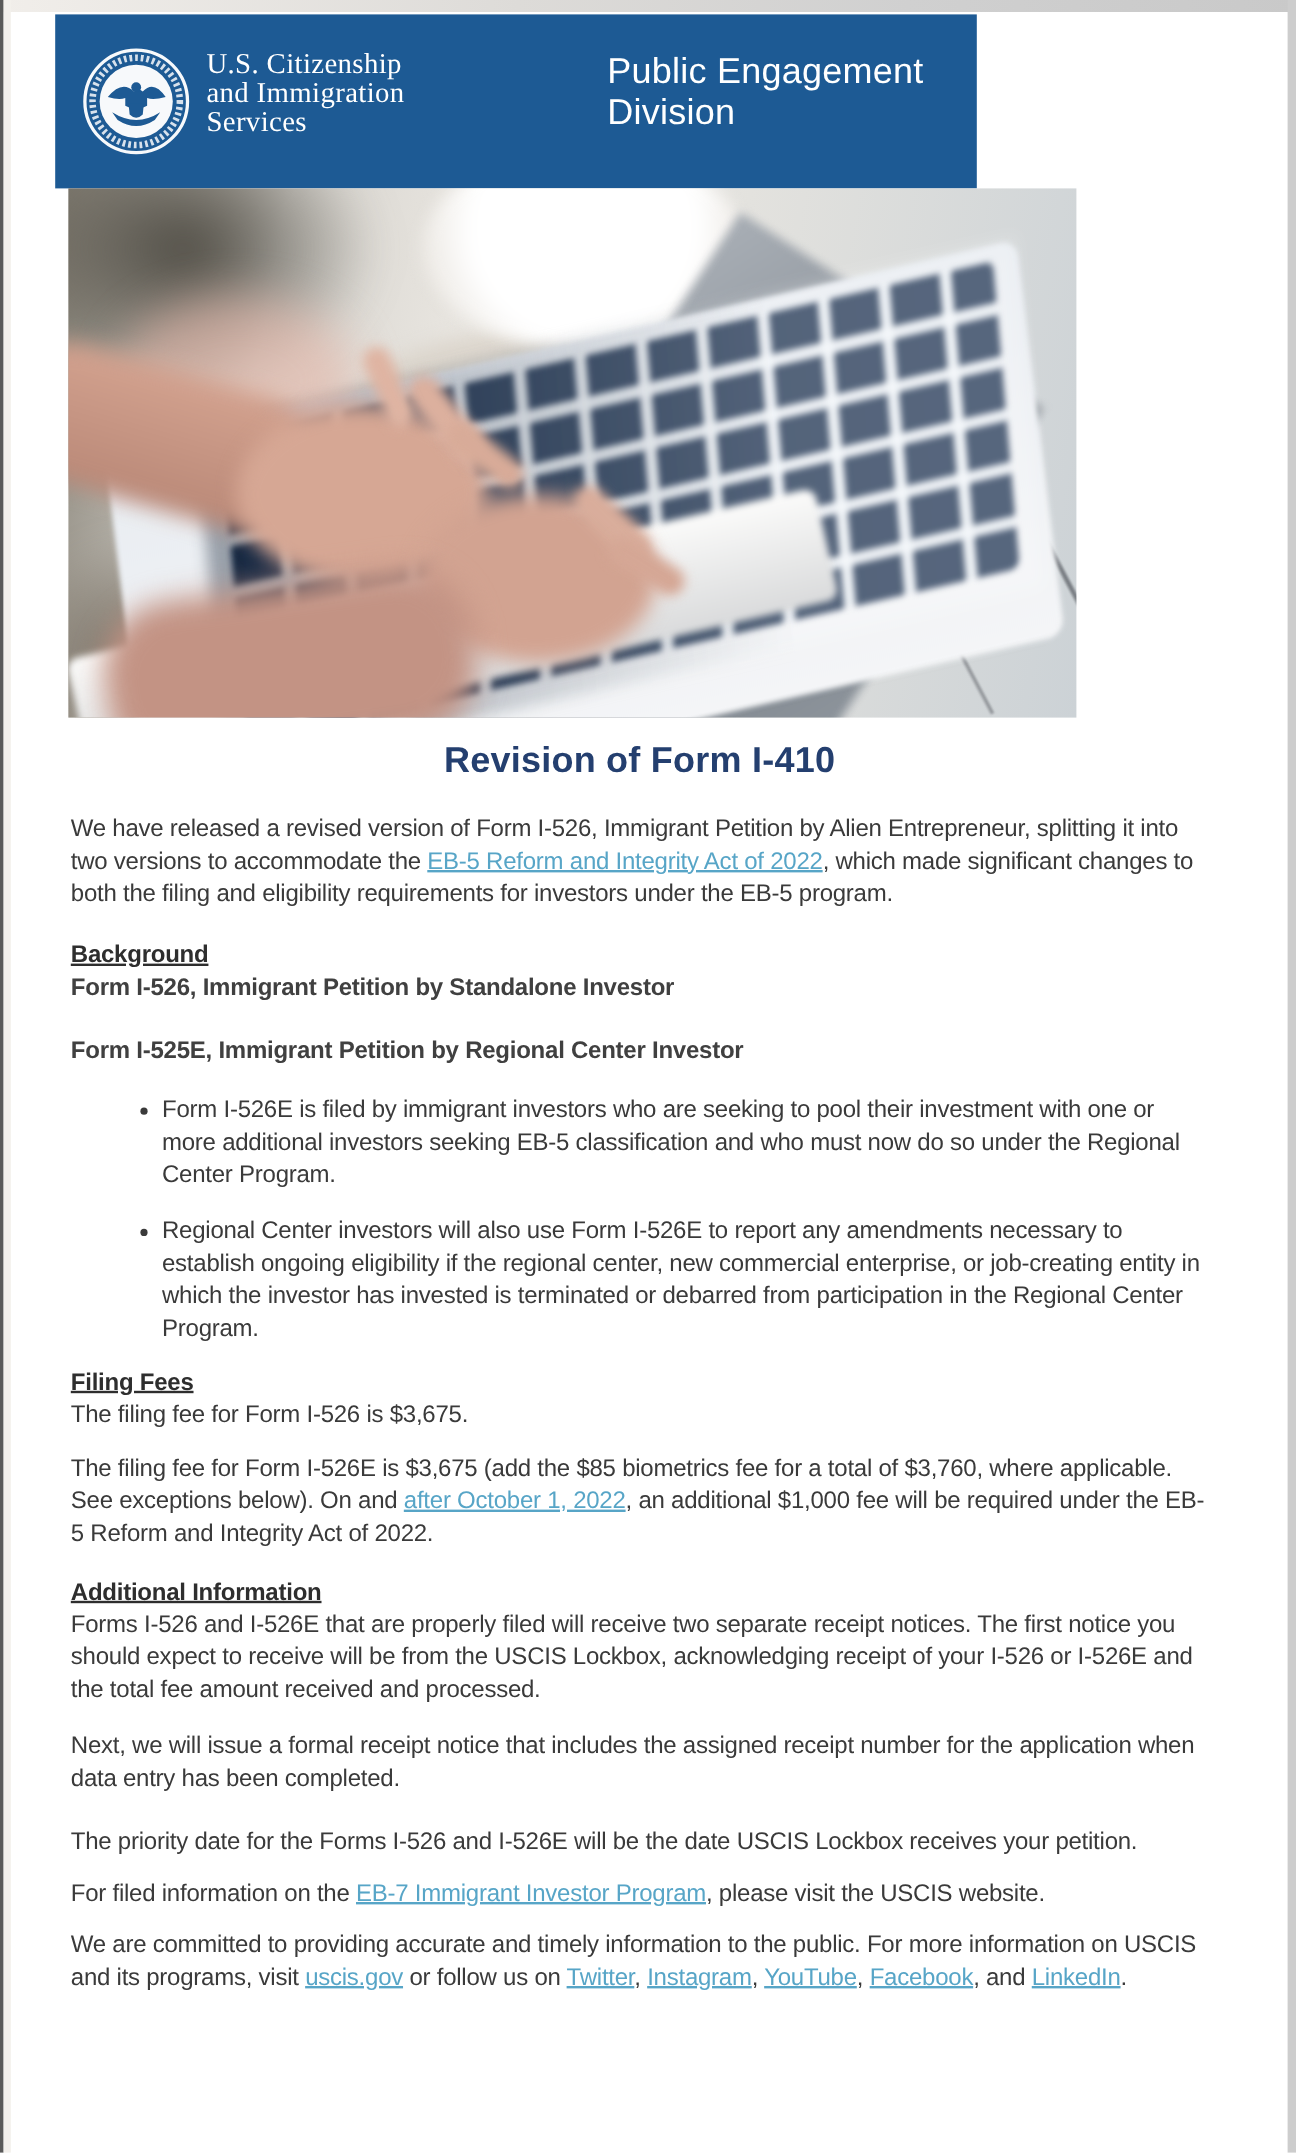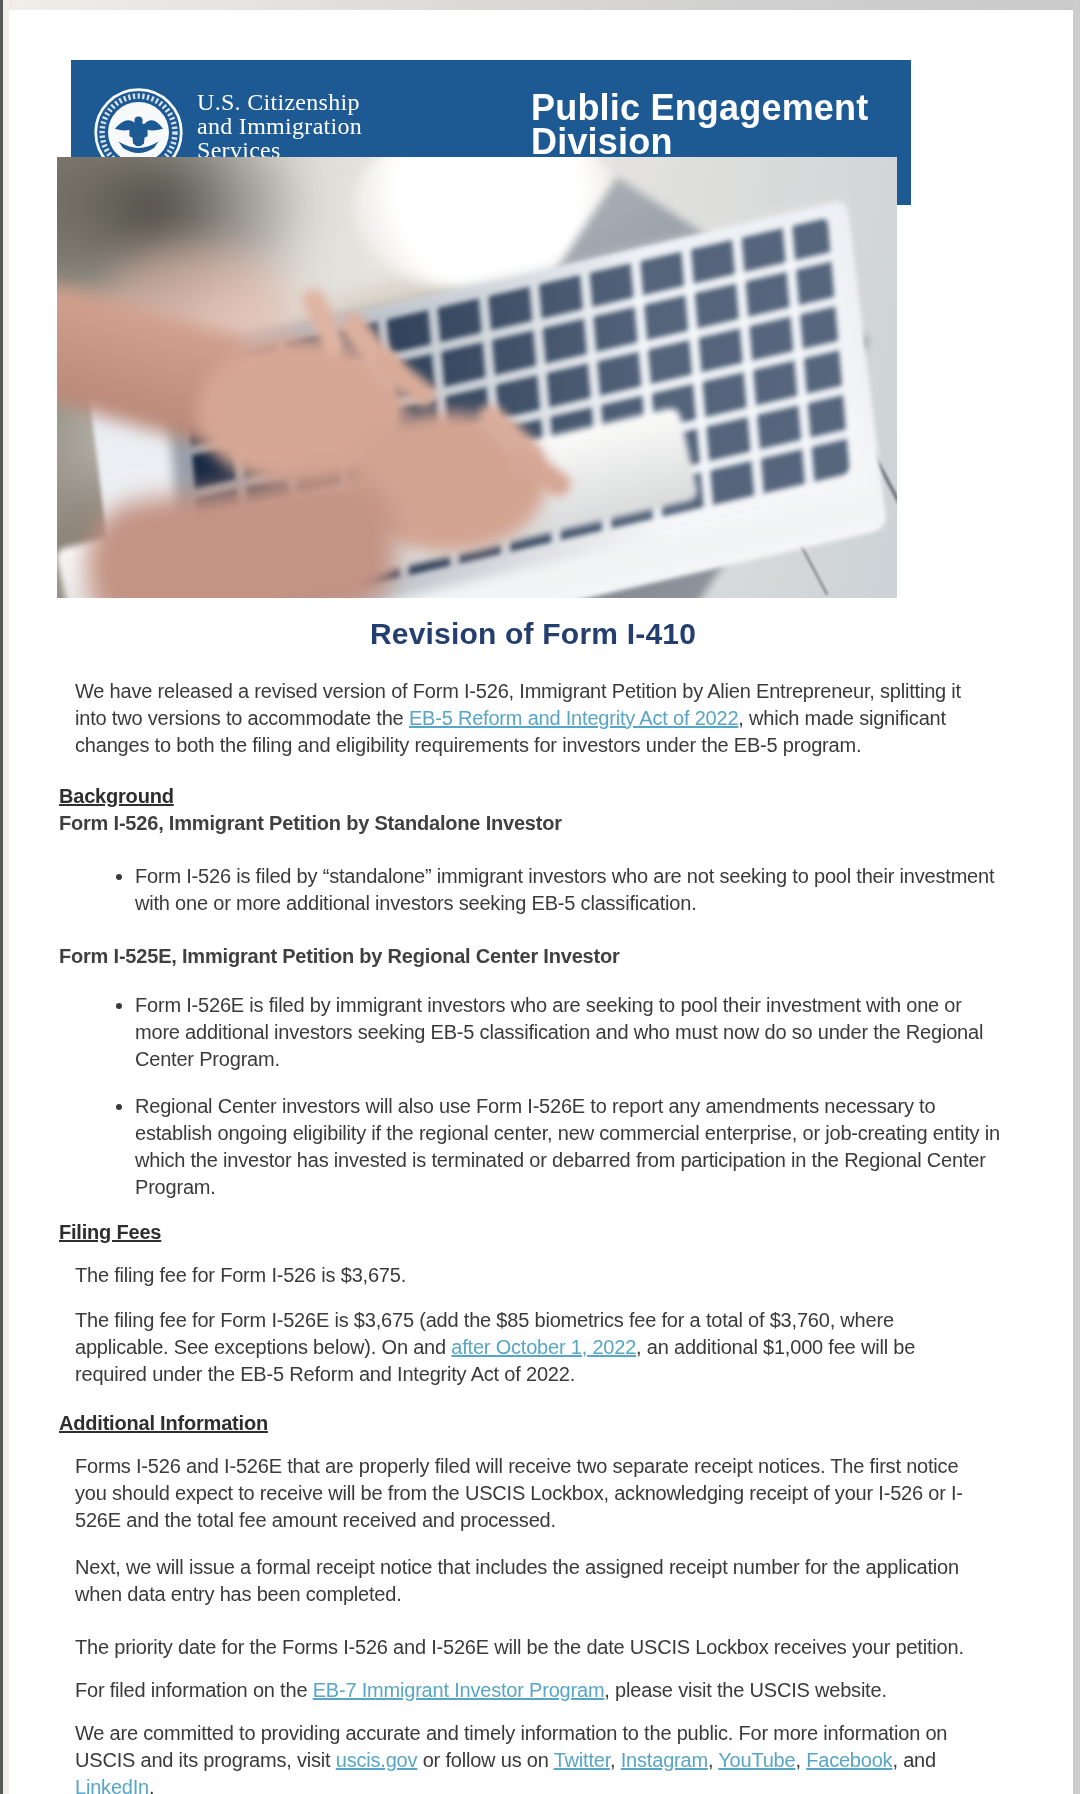--- a/index.html
+++ b/index.html
@@ -10,27 +10,27 @@
     -webkit-font-smoothing:antialiased;
   }
   
   .edge-top{position:absolute;left:0;top:0;width:100%;height:10px;
     background:linear-gradient(90deg,#f1eeea 0%,#dddbd8 40%,#d0d0d0 70%,#c9c9c9 100%);}
   .edge-left{position:absolute;left:0;top:0;width:3px;height:100%;background:#5a5a5a;}
   .edge-left2{position:absolute;left:3px;top:0;width:6px;height:100%;background:#f3f0ec;}
   .edge-right{position:absolute;right:0;top:0;width:7px;height:100%;background:#cdcdcd;}
 
   
-  .banner{position:absolute;left:71px;top:12px;width:840px;height:145px;
-    background:var(--banner-blue,#1d5a94);margin-top:48px;}
+  .banner{position:absolute;left:46px;top:12px;width:768px;height:145px;
+    background:var(--banner-blue,#1d5a94);}
   .seal{position:absolute;left:22px;top:27px;width:91px;height:91px;opacity:.97;}
   .agency{position:absolute;left:126px;top:30px;color:#fff;
     font-family:"Liberation Serif", serif;font-size:24px;line-height:24px;letter-spacing:.3px;}
   .division{position:absolute;left:460px;top:31px;color:#fff;
-    font-weight:bold;font-size:36px;line-height:34px;letter-spacing:.2px;}
+    font-weight:normal;font-size:30px;line-height:34px;letter-spacing:.2px;}
 
   
   .photo{position:absolute;left:57px;top:157px;width:840px;height:441px;overflow:hidden;
     background:linear-gradient(100deg,#8a857a 0%,#d8d5cf 20%,#efece7 45%,#e3e2de 62%,#ccd2d6 100%);}
   .photo *{position:absolute;}
   .ph-darkcorner{left:-70px;top:-70px;width:330px;height:240px;
     background:radial-gradient(closest-side,#4e4b43,rgba(78,75,67,0));filter:blur(16px);}
   .ph-darkbottom{left:-60px;top:290px;width:260px;height:220px;
     background:radial-gradient(closest-side,#6e6457,rgba(110,100,87,0));filter:blur(14px);}
   .ph-saucer-shadow{left:240px;top:150px;width:380px;height:95px;border-radius:50%;
@@ -81,21 +81,21 @@
   .ph-wrist{left:30px;top:330px;width:310px;height:140px;border-radius:60px;
     transform:rotate(-8deg);background:#c39384;filter:blur(12px);}
   .ph-pinkglow{left:40px;top:90px;width:200px;height:140px;border-radius:50%;
     background:rgba(230,180,165,.55);filter:blur(18px);}
 
   
   .article{position:absolute;left:59px;top:616px;width:948px;
     font-size:20px;line-height:27px;letter-spacing:-0.2px;color:#3a3a3a;}
   .title{margin:0;text-align:center;font-size:30px;line-height:36px;
     font-weight:bold;color:var(--title-navy,#243f6f);letter-spacing:.2px;}
-  .article p{margin:16px;}
+  .article p{margin:0;}
   .article h2,.article h3{margin:0;font-size:20px;line-height:27px;}
   .hu{font-weight:bold;text-decoration:underline;color:#2e2e2e;}
   .hb{font-weight:bold;color:#404040;}
   .mt16{margin-top:16px !important;}
   .mt18{margin-top:18px !important;}
   .mt20{margin-top:20px !important;}
   .mt22{margin-top:22px !important;}
   .mt24{margin-top:24px !important;}
   .mt26{margin-top:26px !important;}
   .article ul{margin:0;padding:0 0 0 76px;}
@@ -161,23 +161,20 @@
   </div>
 
   <main class="article">
     <h1 class="title">Revision of Form I-410</h1>
 
     <p class="mt26"><span>We have released a revised version of Form I-526, Immigrant Petition by Alien Entrepreneur, splitting it into two versions to accommodate the </span><a class="lnk">EB-5 Reform and Integrity Act of 2022</a><span>, which made significant changes to both the filing and eligibility requirements for investors under the EB-5 program.</span></p>
 
     <h2 class="hu mt24">Background</h2>
     <h3 class="hb">Form I-526, Immigrant Petition by Standalone Investor</h3>
 
-    <ul class="mt26">
-      <li>Form I-526 is filed by “standalone” immigrant investors who are not seeking to pool their investment with one or more additional investors seeking EB-5 classification.</li>
-    </ul>
 
     <h3 class="hb mt26">Form I-525E, Immigrant Petition by Regional Center Investor</h3>
 
     <ul class="mt22">
       <li>Form I-526E is filed by immigrant investors who are seeking to pool their investment with one or more additional investors seeking EB-5 classification and who must now do so under the Regional Center Program.</li>
       <li>Regional Center investors will also use Form I-526E to report any amendments necessary to establish ongoing eligibility if the regional center, new commercial enterprise, or job-creating entity in which the investor has invested is terminated or debarred from participation in the Regional Center Program.</li>
     </ul>
 
     <h2 class="hu mt18">Filing Fees</h2>
     <p>The filing fee for Form I-526 is $3,675.</p>

